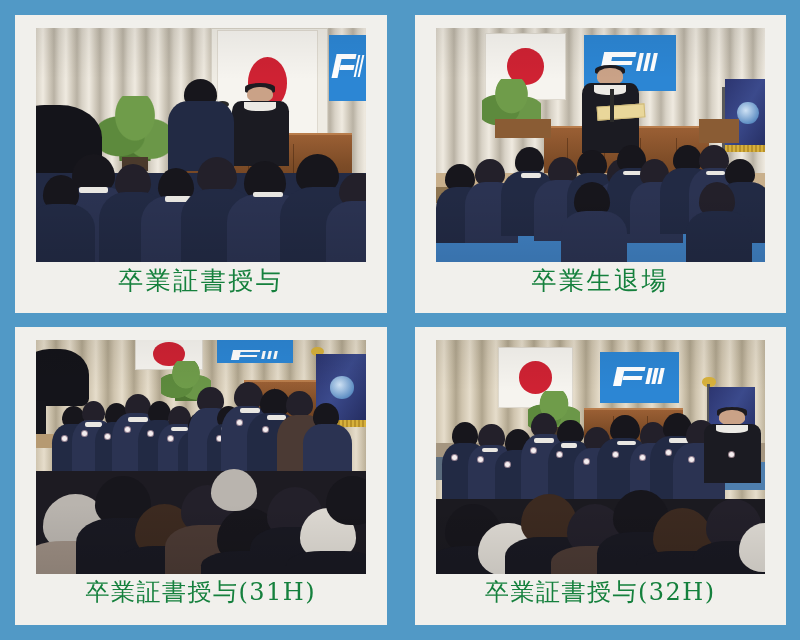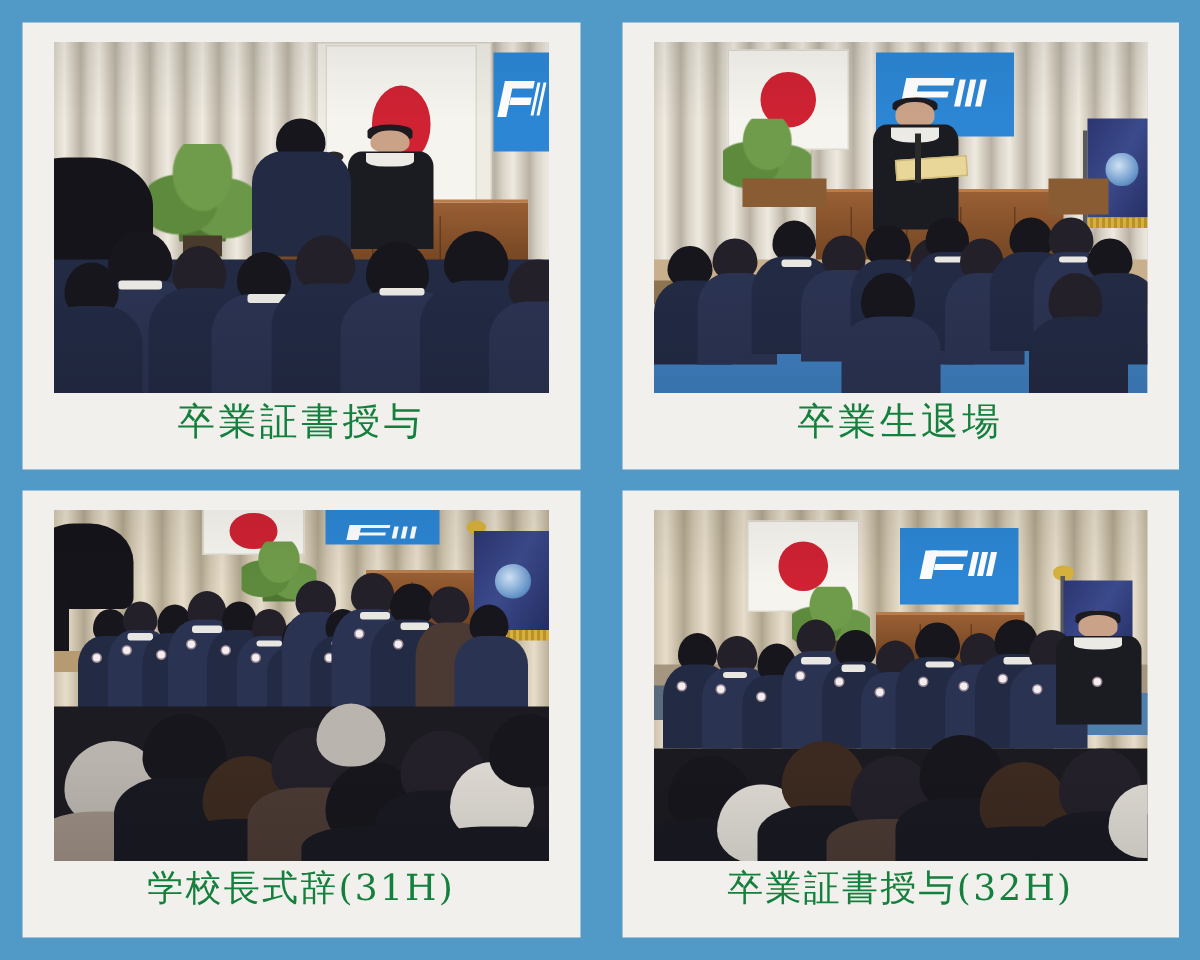--- a/index.html
+++ b/index.html
@@ -459,21 +459,21 @@
       <div class="head h-dark2" style="left:70%;top:63%;width:17%;height:22%;"></div>
       <div class="body b-black" style="left:65%;top:80%;width:28%;height:24%;"></div>
 
       <div class="head h-white" style="left:80%;top:72%;width:17%;height:22%;"></div>
       <div class="body b-black" style="left:76%;top:90%;width:28%;height:16%;"></div>
 
       <div class="head h-dark" style="left:88%;top:58%;width:16%;height:21%;"></div>
 
       <div class="vignette"></div>
     </div>
-    <div class="caption cap-sm">学校長式辞(31H)</div>
+    <div class="caption cap-sm">卒業証書授与(31H)</div>
   </div>
 
   <div class="card">
     <div class="photo">
       <div class="layer curtain warm" style="left:0;top:0;width:100%;height:100%;"></div>
 
       <div class="layer jpflag" style="left:19%;top:3%;width:22%;height:25%;">
         <div class="disc" style="width:46%;height:56%;"></div>
       </div>
 

